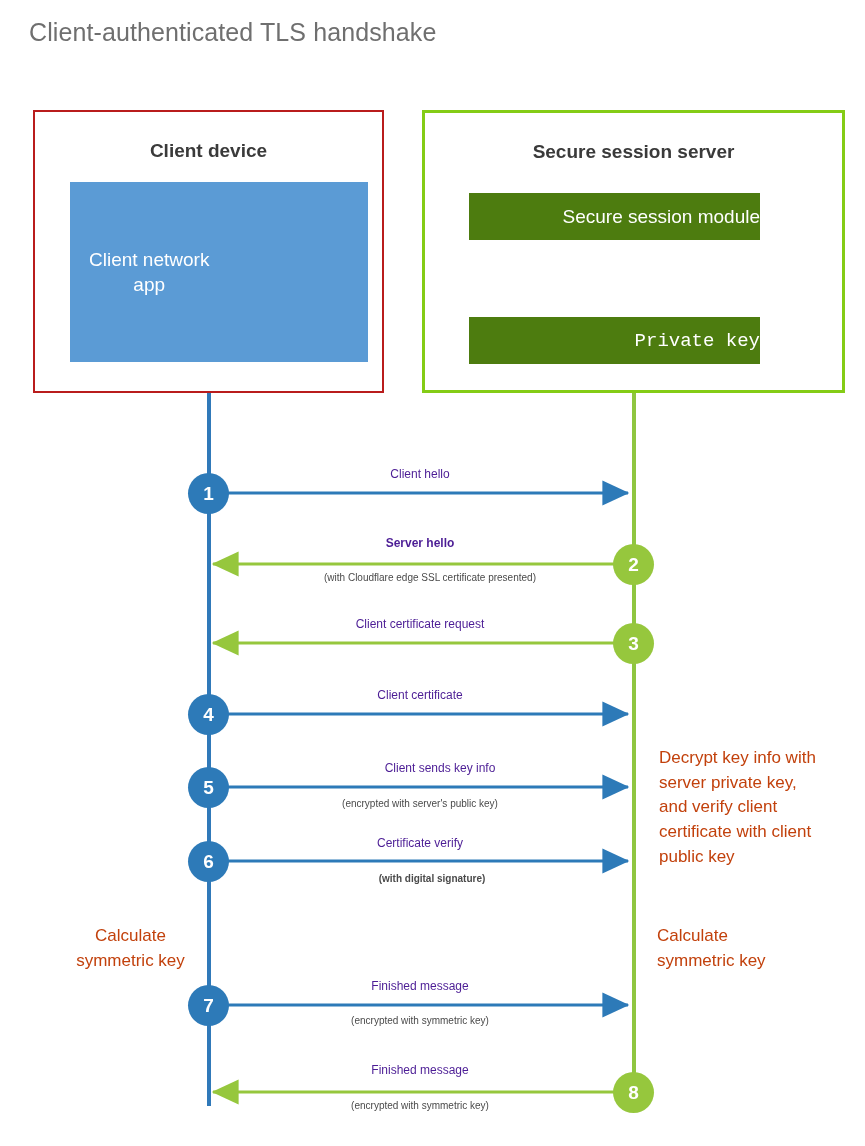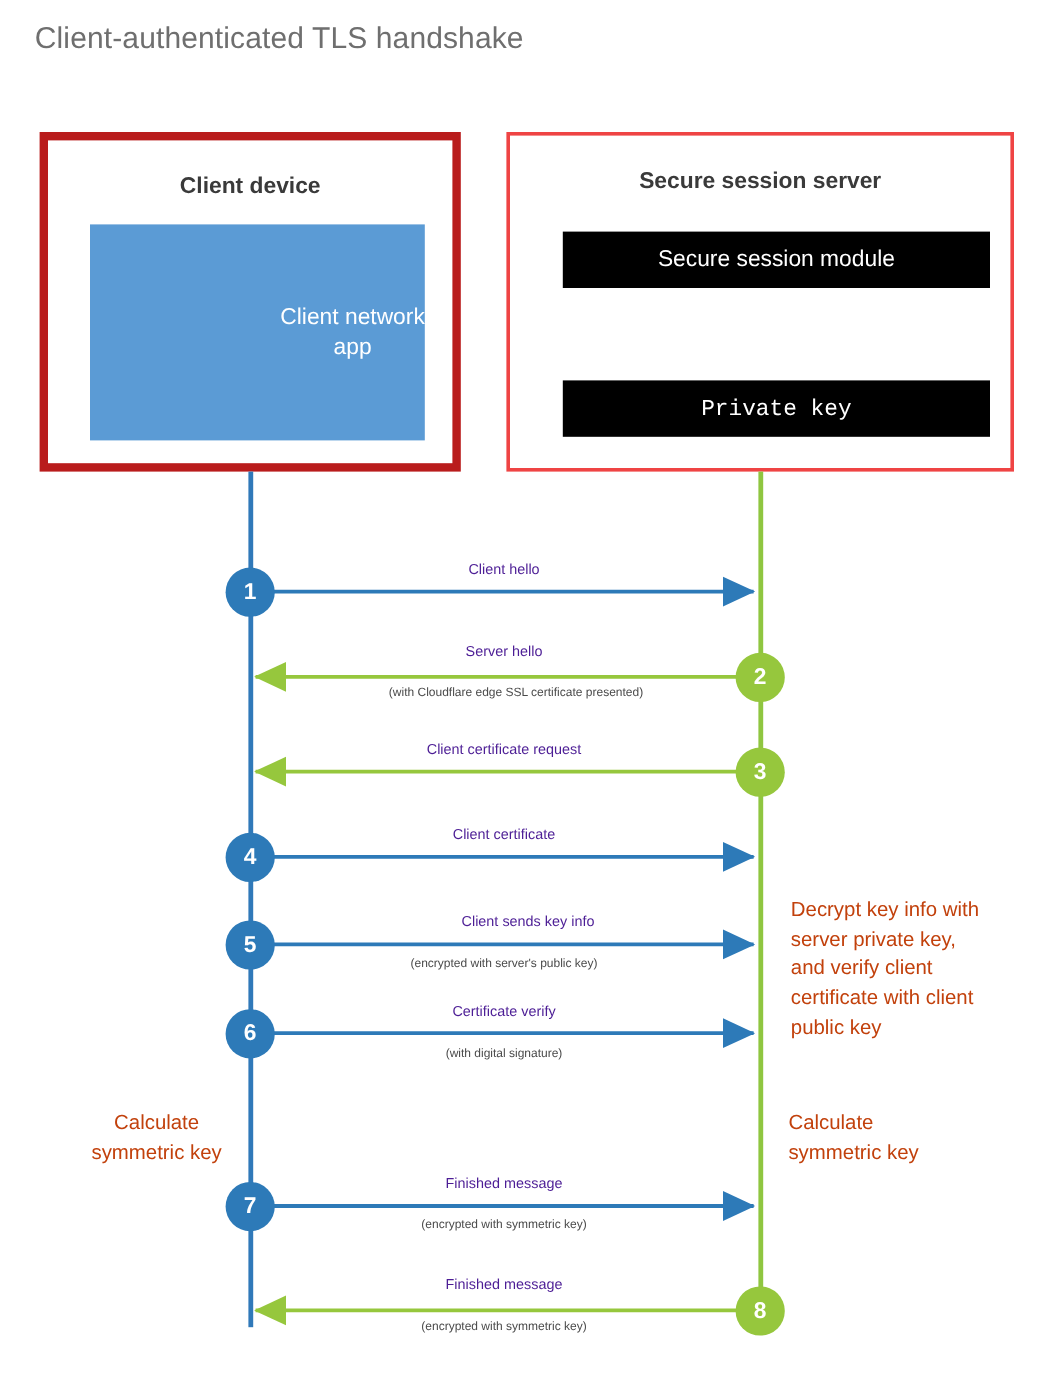--- a/index.html
+++ b/index.html
@@ -31,28 +31,28 @@
   .party-box {
     position: absolute;
     background: #ffffff;
     box-sizing: border-box;
   }
   #client-box {
     left: 33px;
     top: 110px;
     width: 351px;
     height: 283px;
-    border: 7px solid #b91c1c;
+    border: 2px solid #b91c1c;
   }
   #server-box {
     left: 422px;
     top: 110px;
     width: 423px;
     height: 283px;
-    border: 3px solid #ef4444;
+    border: 3px solid #84cc16;
   }
   .party-title {
     position: absolute;
     left: 0;
     right: 0;
     top: 28px;
     text-align: center;
     font-size: 19px;
     font-weight: bold;
     color: #3a3a3a;
@@ -61,40 +61,41 @@
   
   #client-app-rect {
     position: absolute;
     left: 35px;
     top: 70px;
     width: 279px;
     height: 180px;
     background: #5b9bd5;
     display: flex;
     align-items: center;
-    justify-content: flex-end;
+    justify-content: flex-start;
+    padding-left: 19px;
   }
   #client-app-label {
     color: #ffffff;
     font-size: 19px;
     font-weight: 300;
     text-align: center;
     line-height: 1.32;
   }
 
   
   .server-bar {
     position: absolute;
     left: 44px;
-    width: 356px;
+    width: 291px;
     height: 47px;
-    background: #000000;
+    background: #4d7c0f;
     display: flex;
     align-items: center;
-    justify-content: center;
+    justify-content: flex-end;
   }
   .server-bar-label {
     color: #ffffff;
     font-size: 19px;
     font-weight: 300;
   }
   #server-bar-0 { top: 80px; }
   #server-bar-1 { top: 142px; }
   #server-bar-2 { top: 204px; font-family: Liberation Mono, monospace; }
 
@@ -263,32 +264,32 @@
 </div>
 <div class="step-circle blue" style="left:188px; top:985px;">
   <span>7</span>
 </div>
 <div class="step-circle green" style="left:613px; top:1072px;">
   <span>8</span>
 </div>
 
 <div class="msg-label" style="left:420px; top:467px;">Client hello</div>
 
-<div class="msg-label" style="left:420px; top:536px;">Server hello</div>
+<div class="msg-label" style="left:420px; top:536px;font-weight:bold;">Server hello</div>
 <div class="msg-sub" style="left:430px; top:572px;">(with Cloudflare edge SSL certificate presented)</div>
 
 <div class="msg-label" style="left:420px; top:617px;">Client certificate request</div>
 
 <div class="msg-label" style="left:420px; top:688px;">Client certificate</div>
 
 <div class="msg-label" style="left:420px; top:761px;margin-left:20px;">Client sends key info</div>
 <div class="msg-sub" style="left:420px; top:798px;">(encrypted with server's public key)</div>
 
 <div class="msg-label" style="left:420px; top:836px;text-align:center;">Certificate verify</div>
-<div class="msg-sub" style="left:420px; top:873px;">(with digital signature)</div>
+<div class="msg-sub" style="left:432px; top:873px;font-weight:bold;">(with digital signature)</div>
 
 <div class="msg-label" style="left:420px; top:979px;">Finished message</div>
 <div class="msg-sub" style="left:420px; top:1015px;">(encrypted with symmetric key)</div>
 
 <div class="msg-label" style="left:420px; top:1063px;">Finished message</div>
 <div class="msg-sub" style="left:420px; top:1100px;">(encrypted with symmetric key)</div>
 
 <div class="side-note" id="server-decrypt-note">Decrypt key info with server private key, and verify client certificate with client public key</div>
 
 <div class="side-note" id="client-calc-note">

